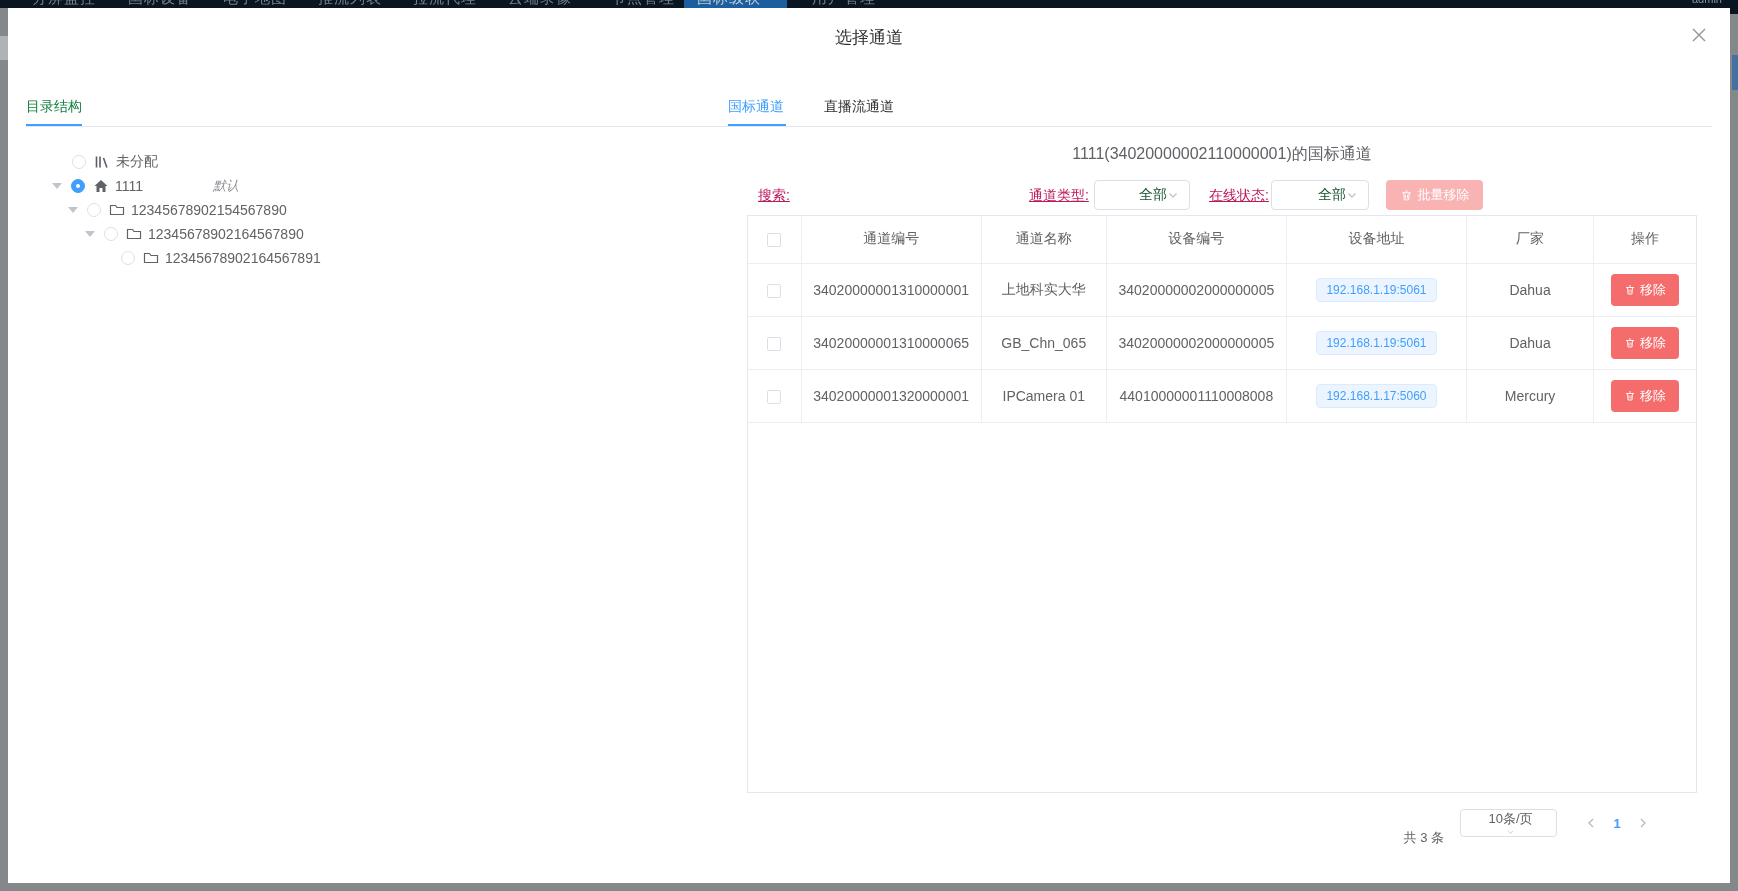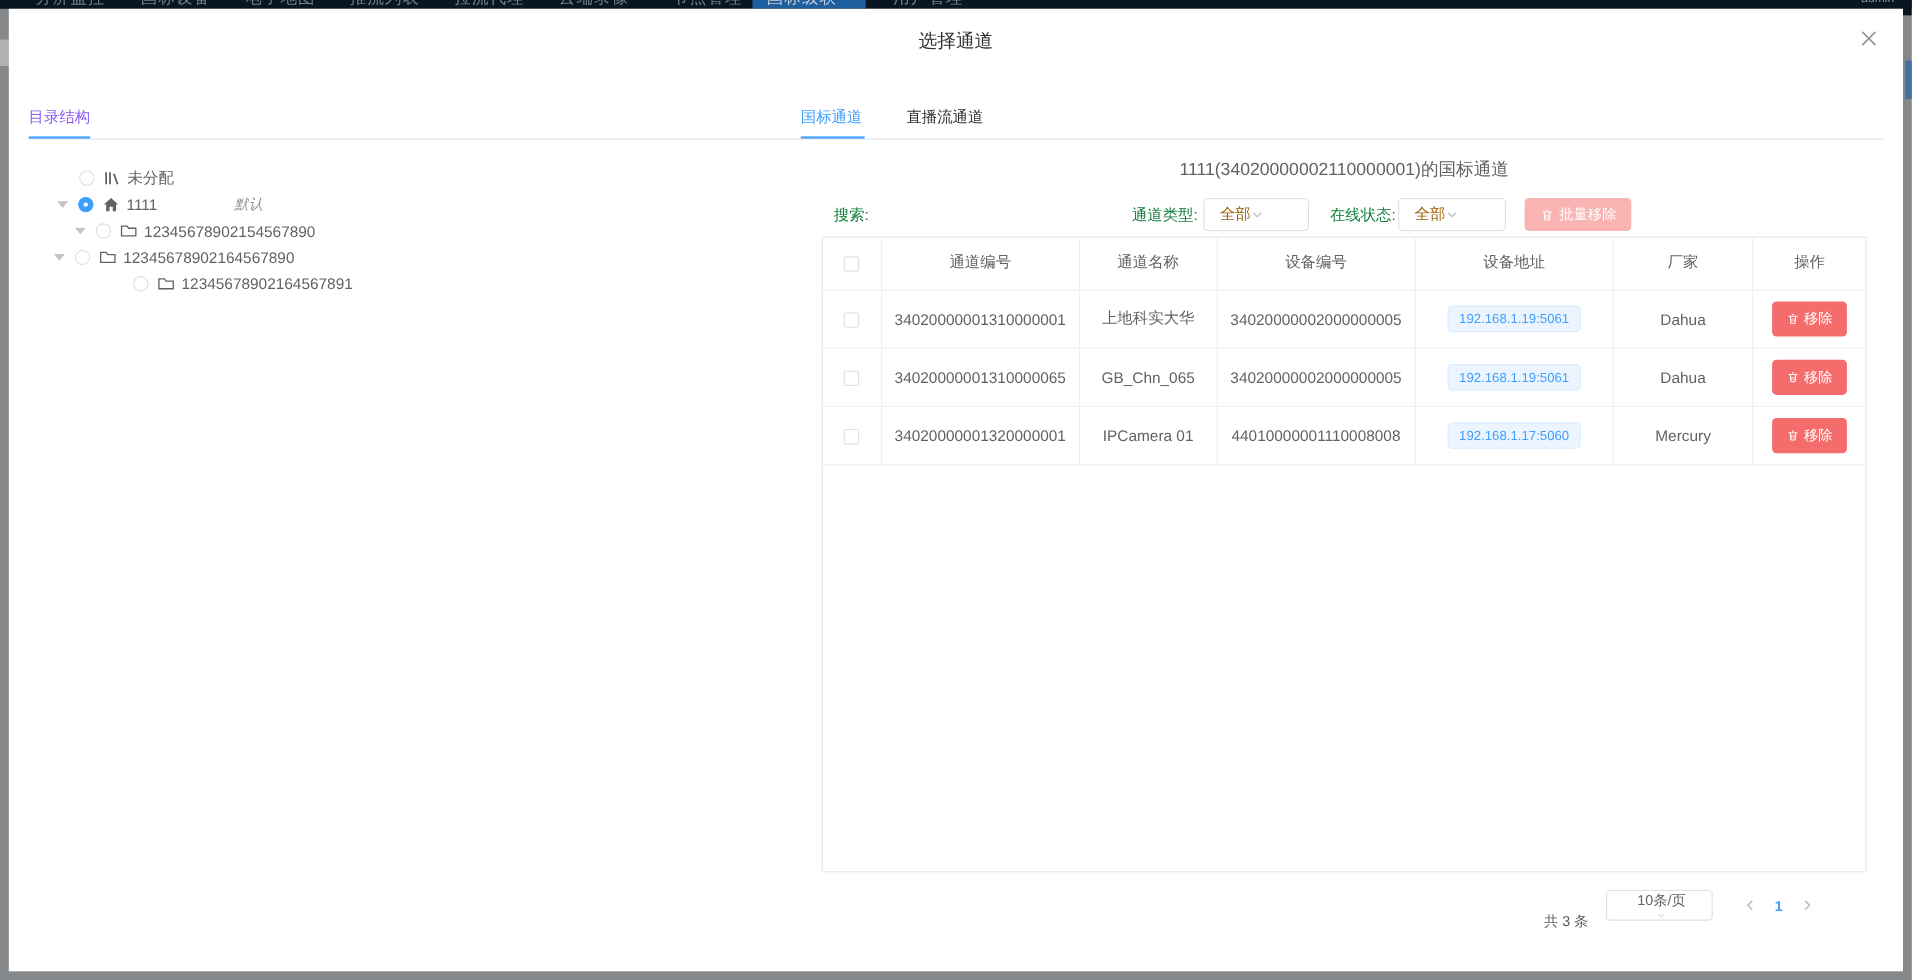--- a/index.html
+++ b/index.html
@@ -17,55 +17,55 @@
   .edge-glyph-l { position:absolute; left:0; top:36px; width:8px; height:24px; background:#b0b3b6; }
 
   
   .modal { position:absolute; left:8px; top:8px; width:1722px; height:875px; background:#ffffff; z-index:5; }
   .modal-title { position:absolute; top:18px; left:0; right:0; text-align:center; font-size:17px; color:#303133; }
   .close-btn { position:absolute; top:14px; right:18px; width:26px; height:26px; cursor:pointer; display:flex; align-items:center; justify-content:center; }
 
   
   .tabs-line { position:absolute; top:118px; left:18px; right:18px; height:1px; background:#e4e7ed; }
   .tab { position:absolute; top:90px; font-size:14px; cursor:pointer; }
-  .tab-left { left:18px; color:#8b5cf6; }
+  .tab-left { left:18px; color:#15803d; }
   .tab-gb { left:720px; color:#409eff; }
   .tab-live { left:816px; color:#303133; }
   .tab-underline { position:absolute; top:116px; height:2px; background:#409eff; }
   .ul-left { left:18px; width:56px; }
   .ul-gb { left:720px; width:58px; }
 
   
   .tree { position:absolute; top:142px; left:0; width:650px; }
   .tree-row { display:flex; align-items:center; height:24px; font-size:14px; color:#606266; cursor:pointer; }
   .caret { width:0; height:0; border-left:5px solid transparent; border-right:5px solid transparent; border-top:6px solid #c0c4cc; margin-right:9px; flex:0 0 auto; }
   .radio { width:14px; height:14px; border:1px solid #dcdfe6; border-radius:50%; background:#fff; margin-right:8px; flex:0 0 auto; position:relative; }
   .radio.checked { background:#409eff; border-color:#409eff; }
   .radio.checked::after { content:""; position:absolute; left:4px; top:4px; width:4px; height:4px; border-radius:50%; background:#fff; }
   .tree-icon { width:16px; height:16px; margin-right:6px; flex:0 0 auto; }
   .tree-suffix { font-style:italic; color:#909399; font-size:13px; margin-left:70px; }
   .pl1 { padding-left:64px; } 
   .pl2 { padding-left:44px; } 
   .pl3 { padding-left:60px; }
-  .pl4 { padding-left:41px; }
+  .pl4 { padding-left:77px; }
   .pl5 { padding-left:113px; }
 
   
   .panel-heading { position:absolute; top:136px; left:739px; width:950px; text-align:center; font-size:16px; color:#606266; }
 
   .filters { position:absolute; top:172px; left:0; right:0; height:30px; }
-  .f-label { position:absolute; font-size:14px; color:#15803d; line-height:30px; }
+  .f-label { position:absolute; font-size:14px; color:#be185d; line-height:30px;text-decoration:underline; }
   .lbl-search { left:750px; }
   .lbl-type { left:1021px; }
   .lbl-status { left:1201px; }
   .search-box { position:absolute; left:783px; width:217px; height:30px; border:1px solid #dcdfe6; border-radius:4px; background:#fff; display:flex; align-items:center; padding:0 8px; }
   .search-box svg { margin-right:6px; flex:0 0 auto; }
   .search-box input { border:none; outline:none; flex:1; font-size:14px; color:#606266; font-family:inherit; min-width:0; background:transparent; }
   .search-box input::placeholder { color:#c0c4cc; }
-  .selectbox { position:absolute; height:30px; border:1px solid #dcdfe6; border-radius:4px; background:#fff; display:flex; align-items:center; justify-content:flex-start; padding:0 10px 0 14px; font-size:14px; color:#a16207; cursor:pointer; }
+  .selectbox { position:absolute; height:30px; border:1px solid #dcdfe6; border-radius:4px; background:#fff; display:flex; align-items:center; justify-content:flex-end; padding:0 10px 0 14px; font-size:14px; color:#14532d; cursor:pointer; }
   .sel-type { left:1086px; width:96px; }
   .sel-status { left:1263px; width:98px; }
   .btn-batch { position:absolute; left:1378px; width:97px; height:30px; background:#f9b3b3; border:none; border-radius:4px; color:#fff; font-size:13px; display:flex; align-items:center; justify-content:center; gap:5px; cursor:not-allowed; font-family:inherit; }
 
   
   .table-wrap { position:absolute; top:207px; left:739px; width:950px; height:578px; border:1px solid #e4e7ed; background:#fff; }
   table { width:100%; border-collapse:collapse; table-layout:fixed; }
   th, td { border-right:1px solid #ebeef5; border-bottom:1px solid #ebeef5; text-align:center; font-size:14px; color:#606266; padding:0 6px; overflow:hidden; }
   th:last-child, td:last-child { border-right:none; }
   th { height:47px; font-weight:500; }

